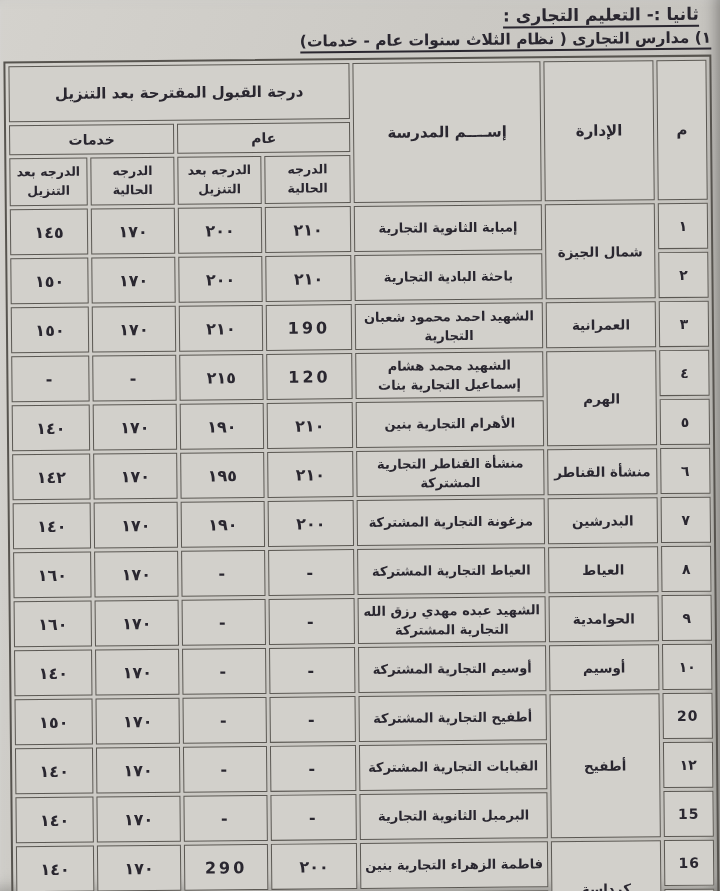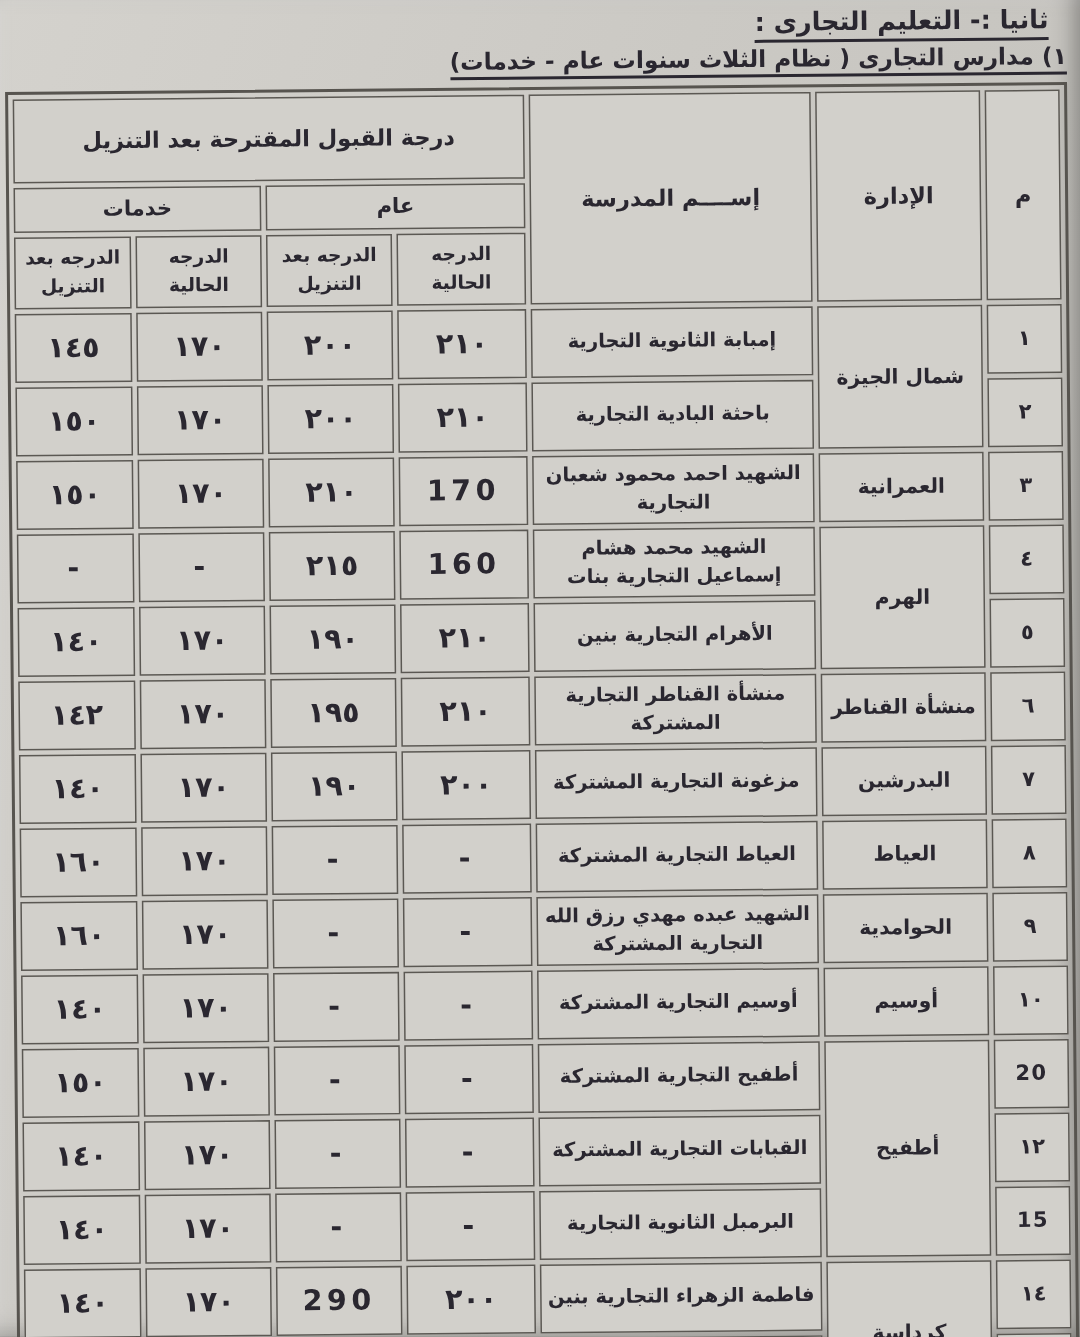--- a/index.html
+++ b/index.html
@@ -47,21 +47,21 @@
   .h1 th{height:50px;font-size:15px;}
   .h2 th{height:24px;font-size:14px;}
   .h3 th{height:42px;font-size:12.5px;line-height:1.5;margin-left:36px;}
   .hd-school{font-size:15px;}
   .hd-index{font-size:16px;}
   .hd-admin{font-size:14px;}
   .r td{height:40px;}
   .c-num{font-size:14px;letter-spacing:1px;}
   .c-admin{font-size:13.5px;}
   .c-school{font-size:13px;line-height:1.5;}
-  .c-g{font-size:19px;letter-spacing:3px;}
+  .c-g{font-size:16px;letter-spacing:3px;}
 </style>
 </head>
 <body>
 
 <div class="paper">
   <div class="sheet">
 
     <div class="titles">
       <div class="title-line t1"><span>ثانيا :- التعليم التجارى :</span></div>
       <div class="title-line t2"><span>١) مدارس التجارى ( نظام الثلاث سنوات عام - خدمات)</span></div>
@@ -110,30 +110,30 @@
         <td class="c-school">باحثة البادية التجارية</td>
         <td class="c-g">٢١٠</td>
         <td class="c-g">٢٠٠</td>
         <td class="c-g">١٧٠</td>
         <td class="c-g">١٥٠</td>
       </tr>
       <tr class="r">
         <td class="c-num">٣</td>
         <td class="c-admin">العمرانية</td>
         <td class="c-school">الشهيد احمد محمود شعبان التجارية</td>
-        <td class="c-g">170</td>
+        <td class="c-g">190</td>
         <td class="c-g">٢١٠</td>
         <td class="c-g">١٧٠</td>
         <td class="c-g">١٥٠</td>
       </tr>
       <tr class="r">
         <td class="c-num">٤</td>
         <td class="c-admin" rowspan="2">الهرم</td>
         <td class="c-school">الشهيد محمد هشام إسماعيل التجارية بنات</td>
-        <td class="c-g">160</td>
+        <td class="c-g">120</td>
         <td class="c-g">٢١٥</td>
         <td class="c-g">-</td>
         <td class="c-g">-</td>
       </tr>
       <tr class="r">
         <td class="c-num">٥</td>
         <td class="c-school">الأهرام التجارية بنين</td>
         <td class="c-g">٢١٠</td>
         <td class="c-g">١٩٠</td>
         <td class="c-g">١٧٠</td>
@@ -203,21 +203,21 @@
       </tr>
       <tr class="r">
         <td class="c-num">15</td>
         <td class="c-school">البرمبل الثانوية التجارية</td>
         <td class="c-g">-</td>
         <td class="c-g">-</td>
         <td class="c-g">١٧٠</td>
         <td class="c-g">١٤٠</td>
       </tr>
       <tr class="r">
-        <td class="c-num">١٤</td>
+        <td class="c-num">16</td>
         <td class="c-admin" rowspan="2">كرداسة</td>
         <td class="c-school">فاطمة الزهراء التجارية بنين</td>
         <td class="c-g">٢٠٠</td>
         <td class="c-g">290</td>
         <td class="c-g">١٧٠</td>
         <td class="c-g">١٤٠</td>
       </tr>
       <tr class="r">
         <td class="c-num">١٥</td>
         <td class="c-school">الراية التجارية بنات</td>

